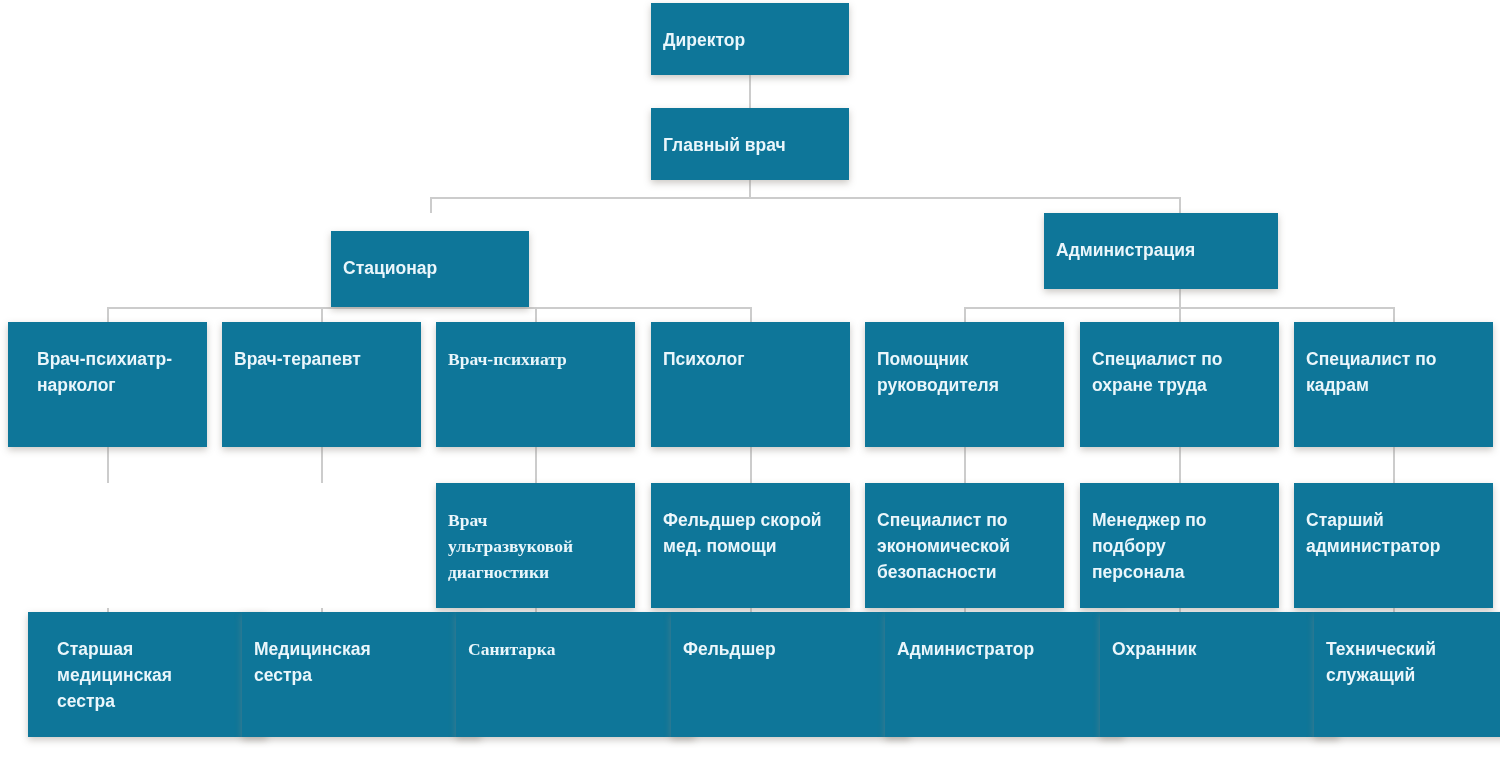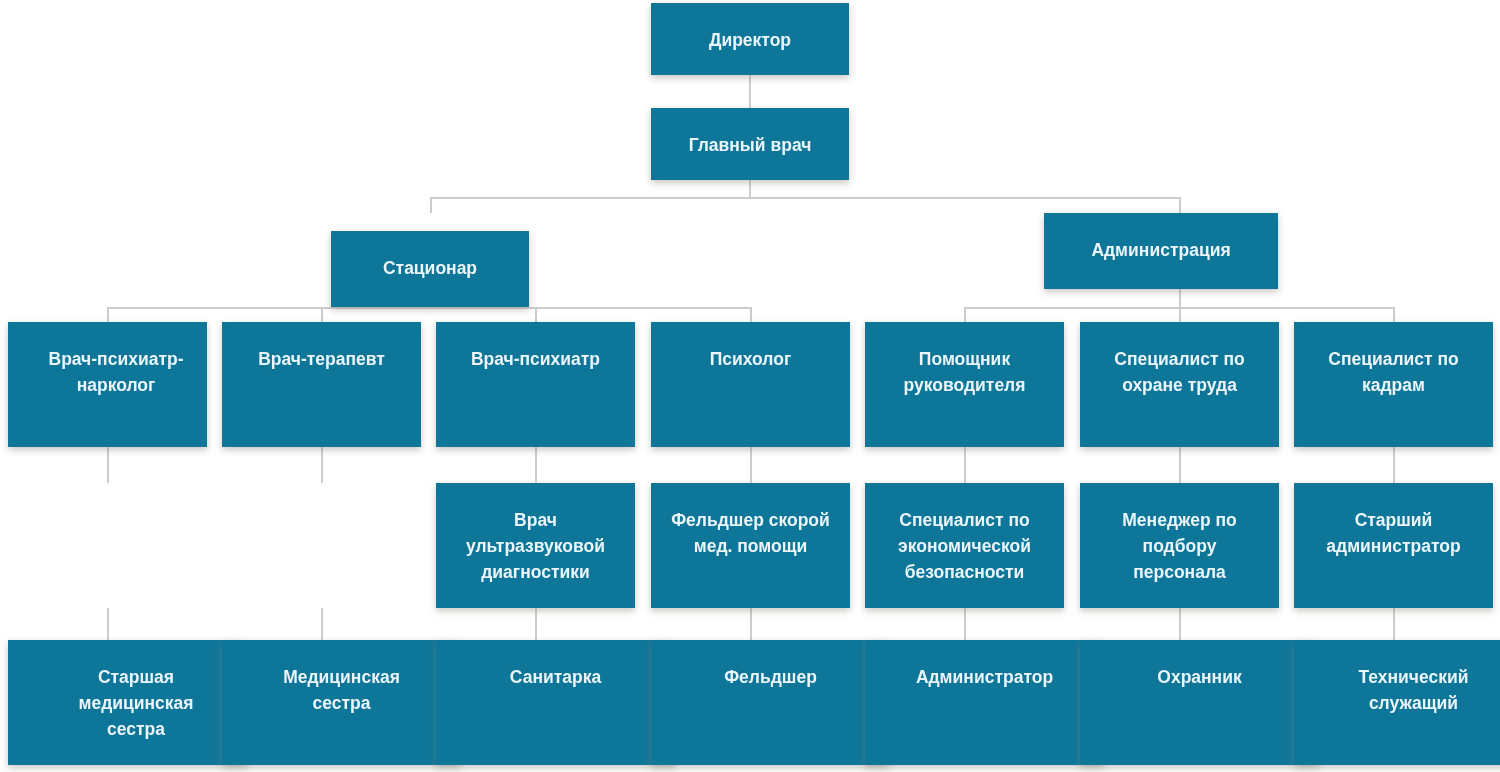--- a/index.html
+++ b/index.html
@@ -13,40 +13,40 @@
     overflow: hidden;
   }
   .node {
     position: absolute;
     box-sizing: border-box;
     background: #0e7699;
     color: #eaf6fb;
     font-weight: 700;
     font-size: 17.5px;
     line-height: 26px;
-    text-align: center;
+    text-align: left;
     padding: 24px 12px 0 12px;
     white-space: pre-line;
     box-shadow: 0 3px 7px rgba(140, 132, 124, 0.45);
   }
   .cv { position: absolute; width: 2px; background: #cccccc; }
   .ch { position: absolute; height: 2px; background: #cccccc; }
 
   
   #nd-director        { left: 651px;  top: 3px;   width: 198px; height: 72px; }
   #nd-chief           { left: 651px;  top: 108px; width: 198px; height: 72px; }
   #nd-inpatient       { left: 331px;  top: 231px; width: 198px; height: 76px; }
   #nd-administration  { left: 1044px; top: 213px; width: 234px; height: 76px; }
 
   
-  .c1 { left: 8px; padding-left: 29px; }  .c2 { left: 222px; } .c3 { left: 436px; } .c4 { left: 651px; }
+  .c1 { left: 8px; padding-left: 29px; }  .c2 { left: 222px; } .c3 { left: 436px; font-family: Liberation Serif, serif; } .c4 { left: 651px; }
   .c5 { left: 865px; } .c6 { left: 1080px; } .c7 { left: 1294px; }
   .rowA { top: 322px; width: 199px; height: 125px; }
   .rowB { top: 483px; width: 199px; height: 125px; }
-  .rowC { top: 640px; width: 239px; height: 125px; }
+  .rowC { top: 612px; width: 239px; height: 125px; margin-left: 20px; }
 </style>
 </head>
 <body>
 
 <div class="canvas">
 
   <div class="cv" style="left:749px; top:75px;  height:33px;"></div>
   <div class="cv" style="left:749px; top:180px; height:18px;"></div>
   <div class="ch" style="left:430px; top:197px; width:751px;"></div>
   <div class="cv" style="left:430px;  top:197px; height:16px;"></div>

